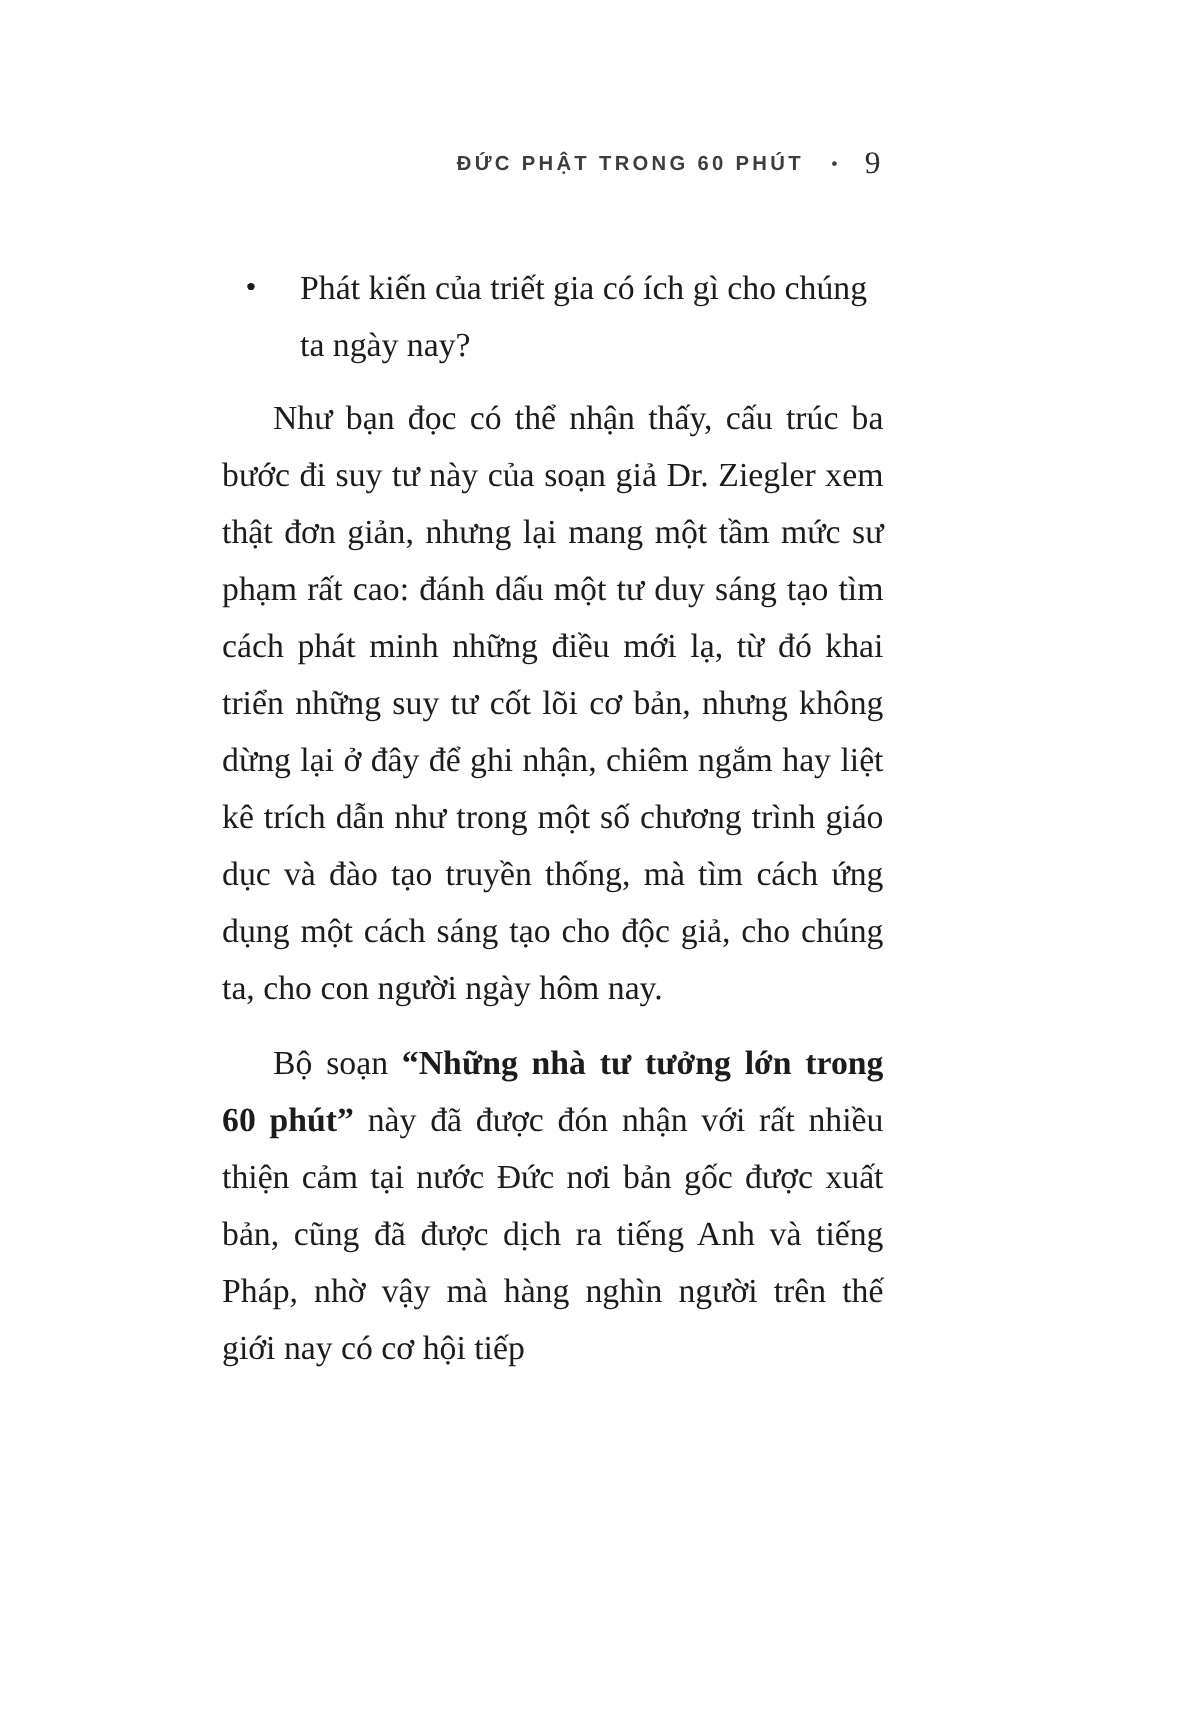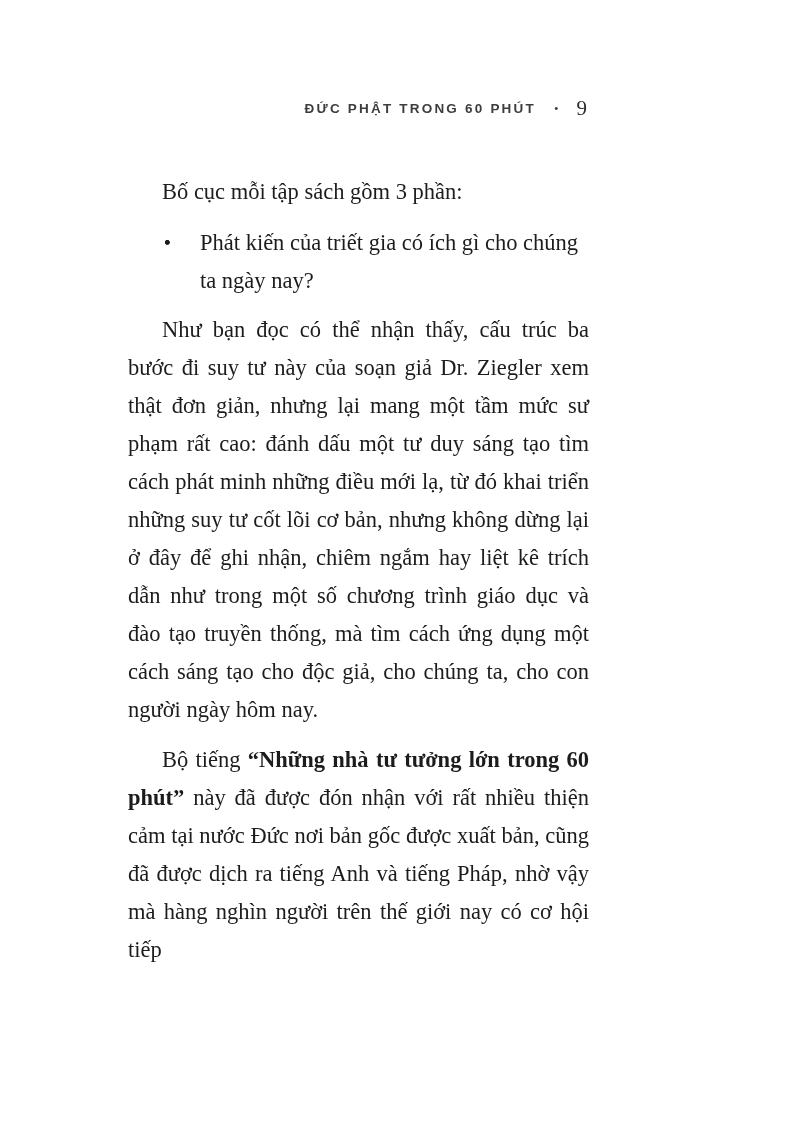--- a/index.html
+++ b/index.html
@@ -79,53 +79,53 @@
     position: absolute;
     left: 36px;
     top: 0;
     font-size: 19px;
     color: #1c1c1c;
   }
 
   p.para {
     text-indent: 34px;
     margin-bottom: 12px;
+    margin-left: 20px;
   }
 
   p.para .bold-seg {
     font-weight: bold;
   }
 </style>
 </head>
 <body>
 
 <div class="page">
 
   <div class="running-header">
     <span class="running-title">ĐỨC PHẬT TRONG 60 PHÚT</span>
     <span class="header-sep">•</span>
     <span class="page-number">9</span>
   </div>
 
   <div class="body-text">
 
-    <p class="intro-line">Bố cục mỗi tập sách gồm 3 phần:</p>
 
     <ul class="bullet-list">
       <li>
         <span class="bullet-glyph">•</span>
       </li>
       <li>
         <span class="bullet-glyph">•</span>
       </li>
       <li>
         <span class="bullet-glyph">•</span>
         <span>Phát kiến của triết gia có ích gì cho chúng ta ngày nay?</span>
       </li>
     </ul>
 
     <p class="para"><span>Như bạn đọc có thể nhận thấy, cấu trúc ba bước đi suy tư này của soạn giả Dr. Ziegler xem thật đơn giản, nhưng lại mang một tầm mức sư phạm rất cao: đánh dấu một tư duy sáng tạo tìm cách phát minh những điều mới lạ, từ đó khai triển những suy tư cốt lõi cơ bản, nhưng không dừng lại ở đây để ghi nhận, chiêm ngắm hay liệt kê trích dẫn như trong một số chương trình giáo dục và đào tạo truyền thống, mà tìm cách ứng dụng một cách sáng tạo cho độc giả, cho chúng ta, cho con người ngày hôm nay.</span></p>
 
-    <p class="para"><span>Bộ tiếng </span><span class="bold-seg">“Những nhà tư tưởng lớn trong 60 phút”</span><span> này đã được đón nhận với rất nhiều thiện cảm tại nước Đức nơi bản gốc được xuất bản, cũng đã được dịch ra tiếng Anh và tiếng Pháp, nhờ vậy mà hàng nghìn người trên thế giới nay có cơ hội tiếp</span></p>
+    <p class="para"><span>Bộ soạn </span><span class="bold-seg">“Những nhà tư tưởng lớn trong 60 phút”</span><span> này đã được đón nhận với rất nhiều thiện cảm tại nước Đức nơi bản gốc được xuất bản, cũng đã được dịch ra tiếng Anh và tiếng Pháp, nhờ vậy mà hàng nghìn người trên thế giới nay có cơ hội tiếp</span></p>
 
   </div>
 
 </div>
 
 </body></html>

